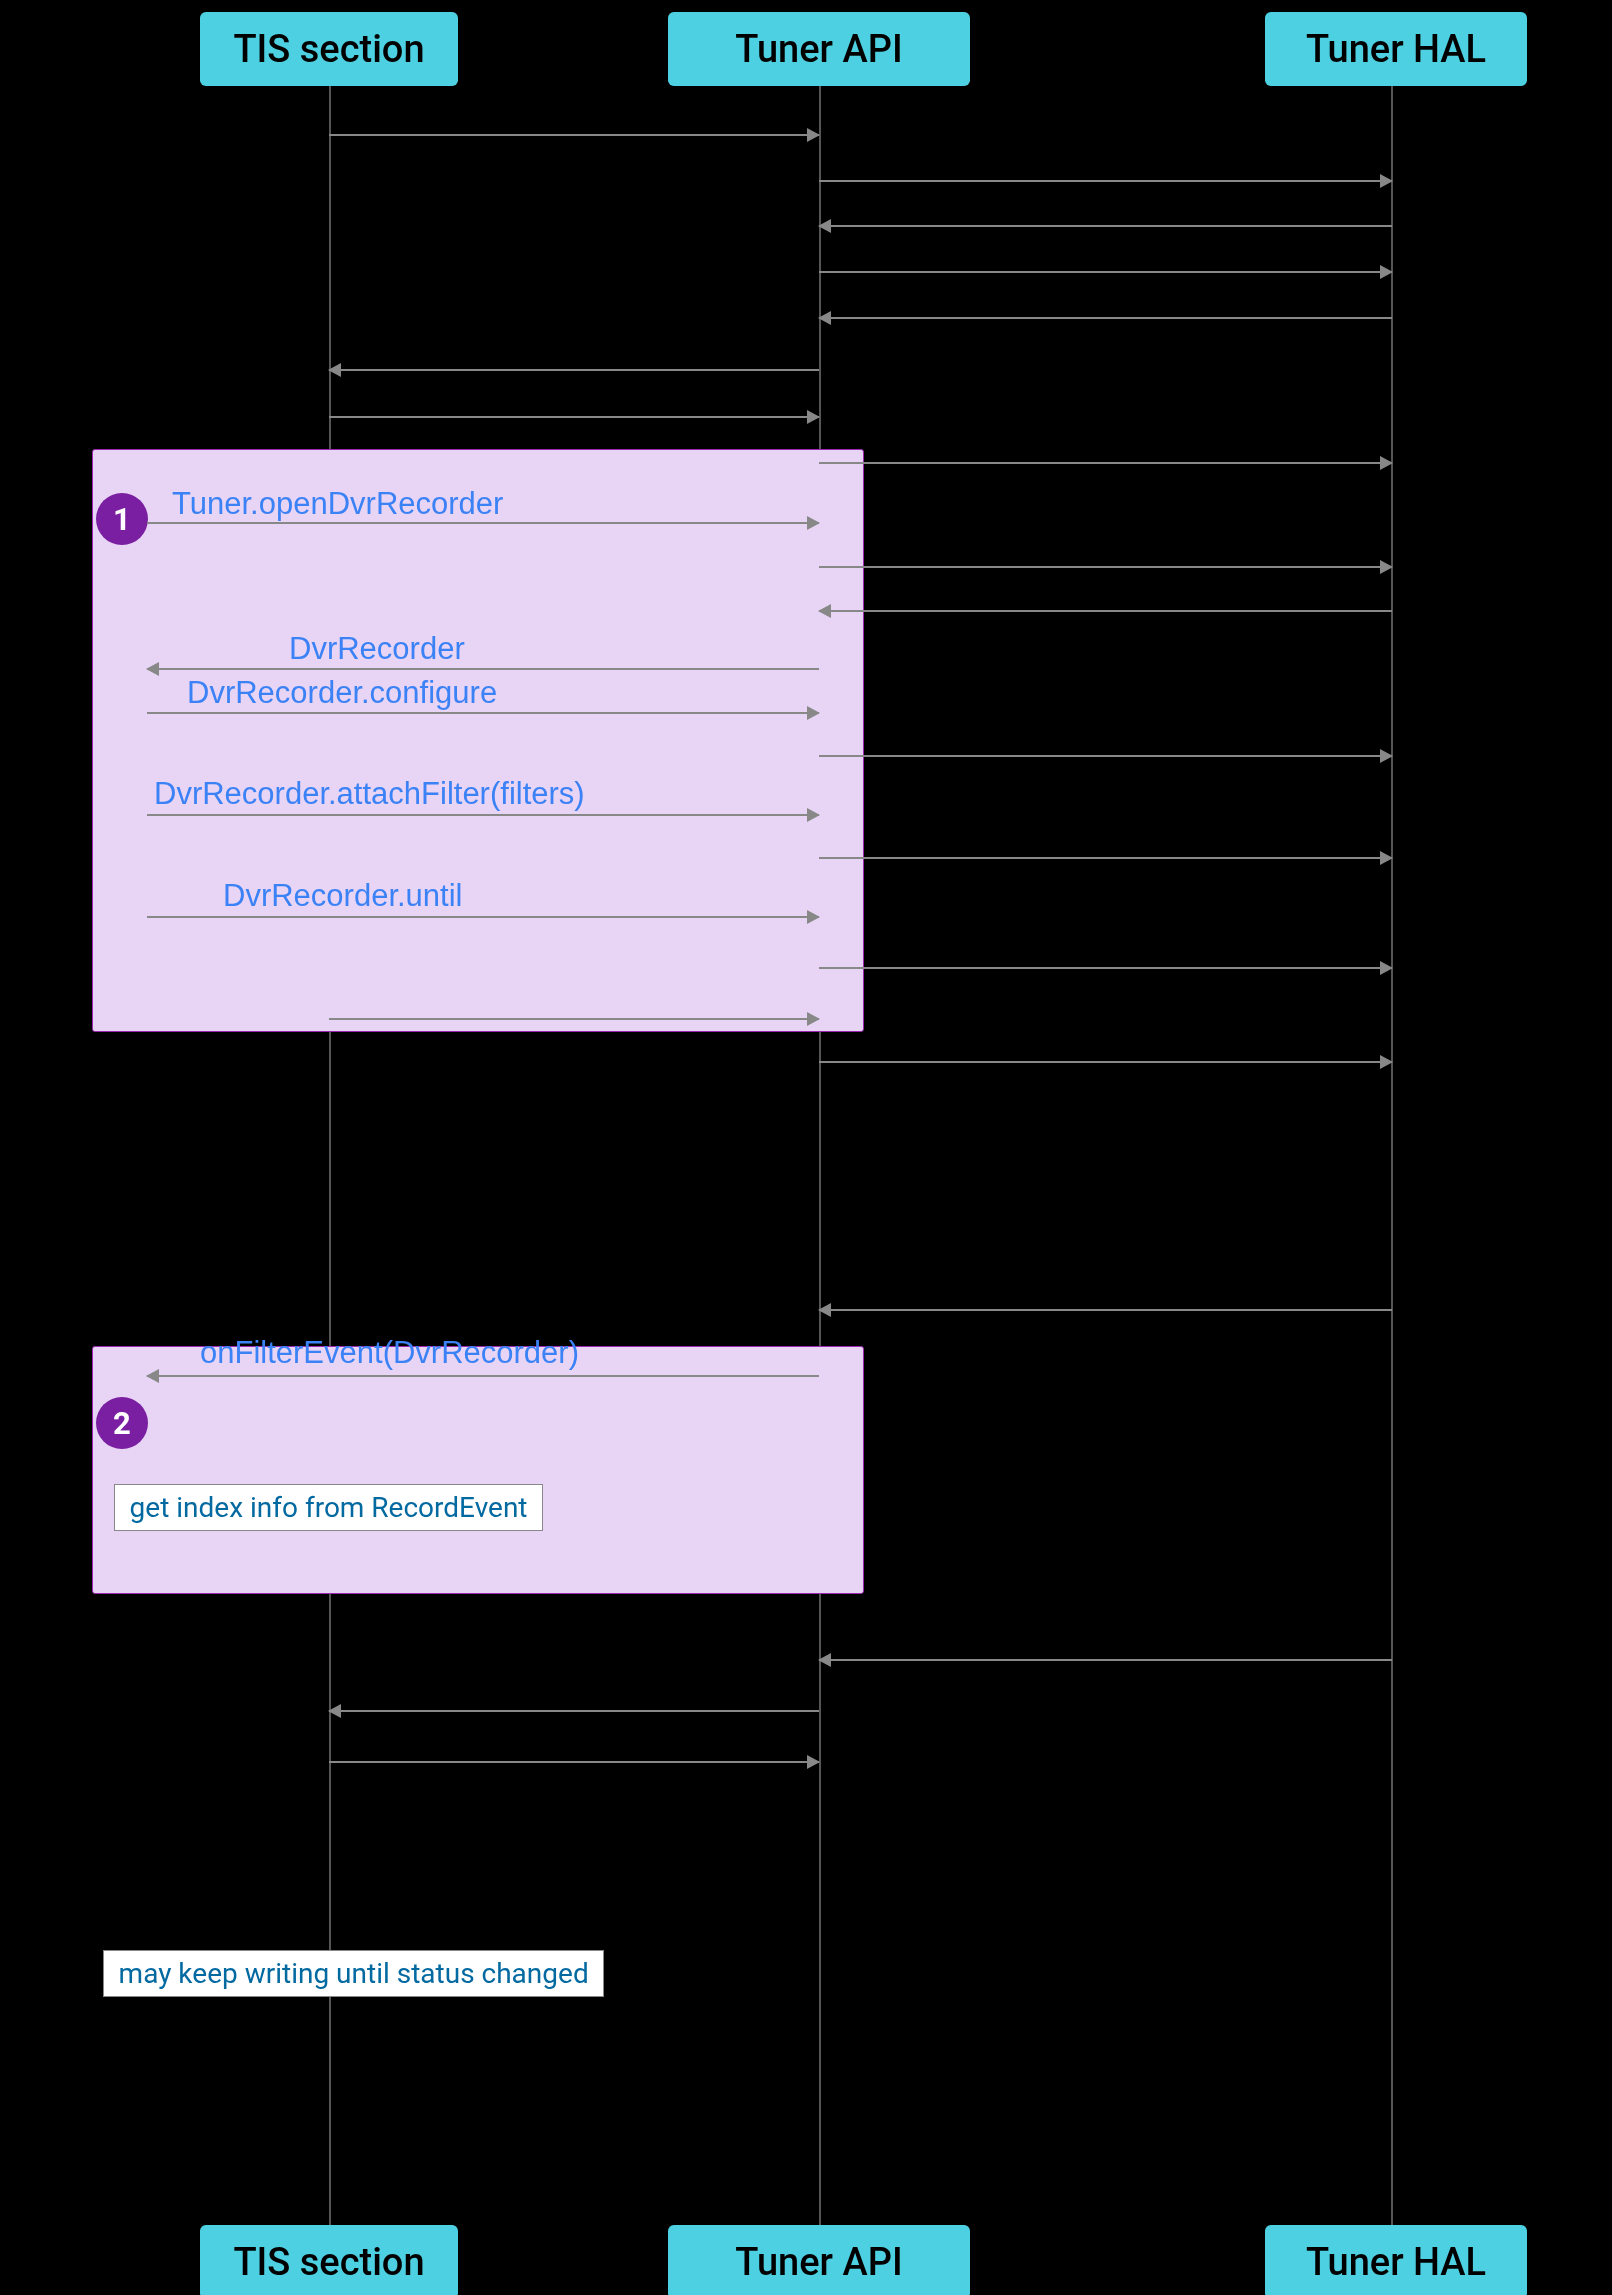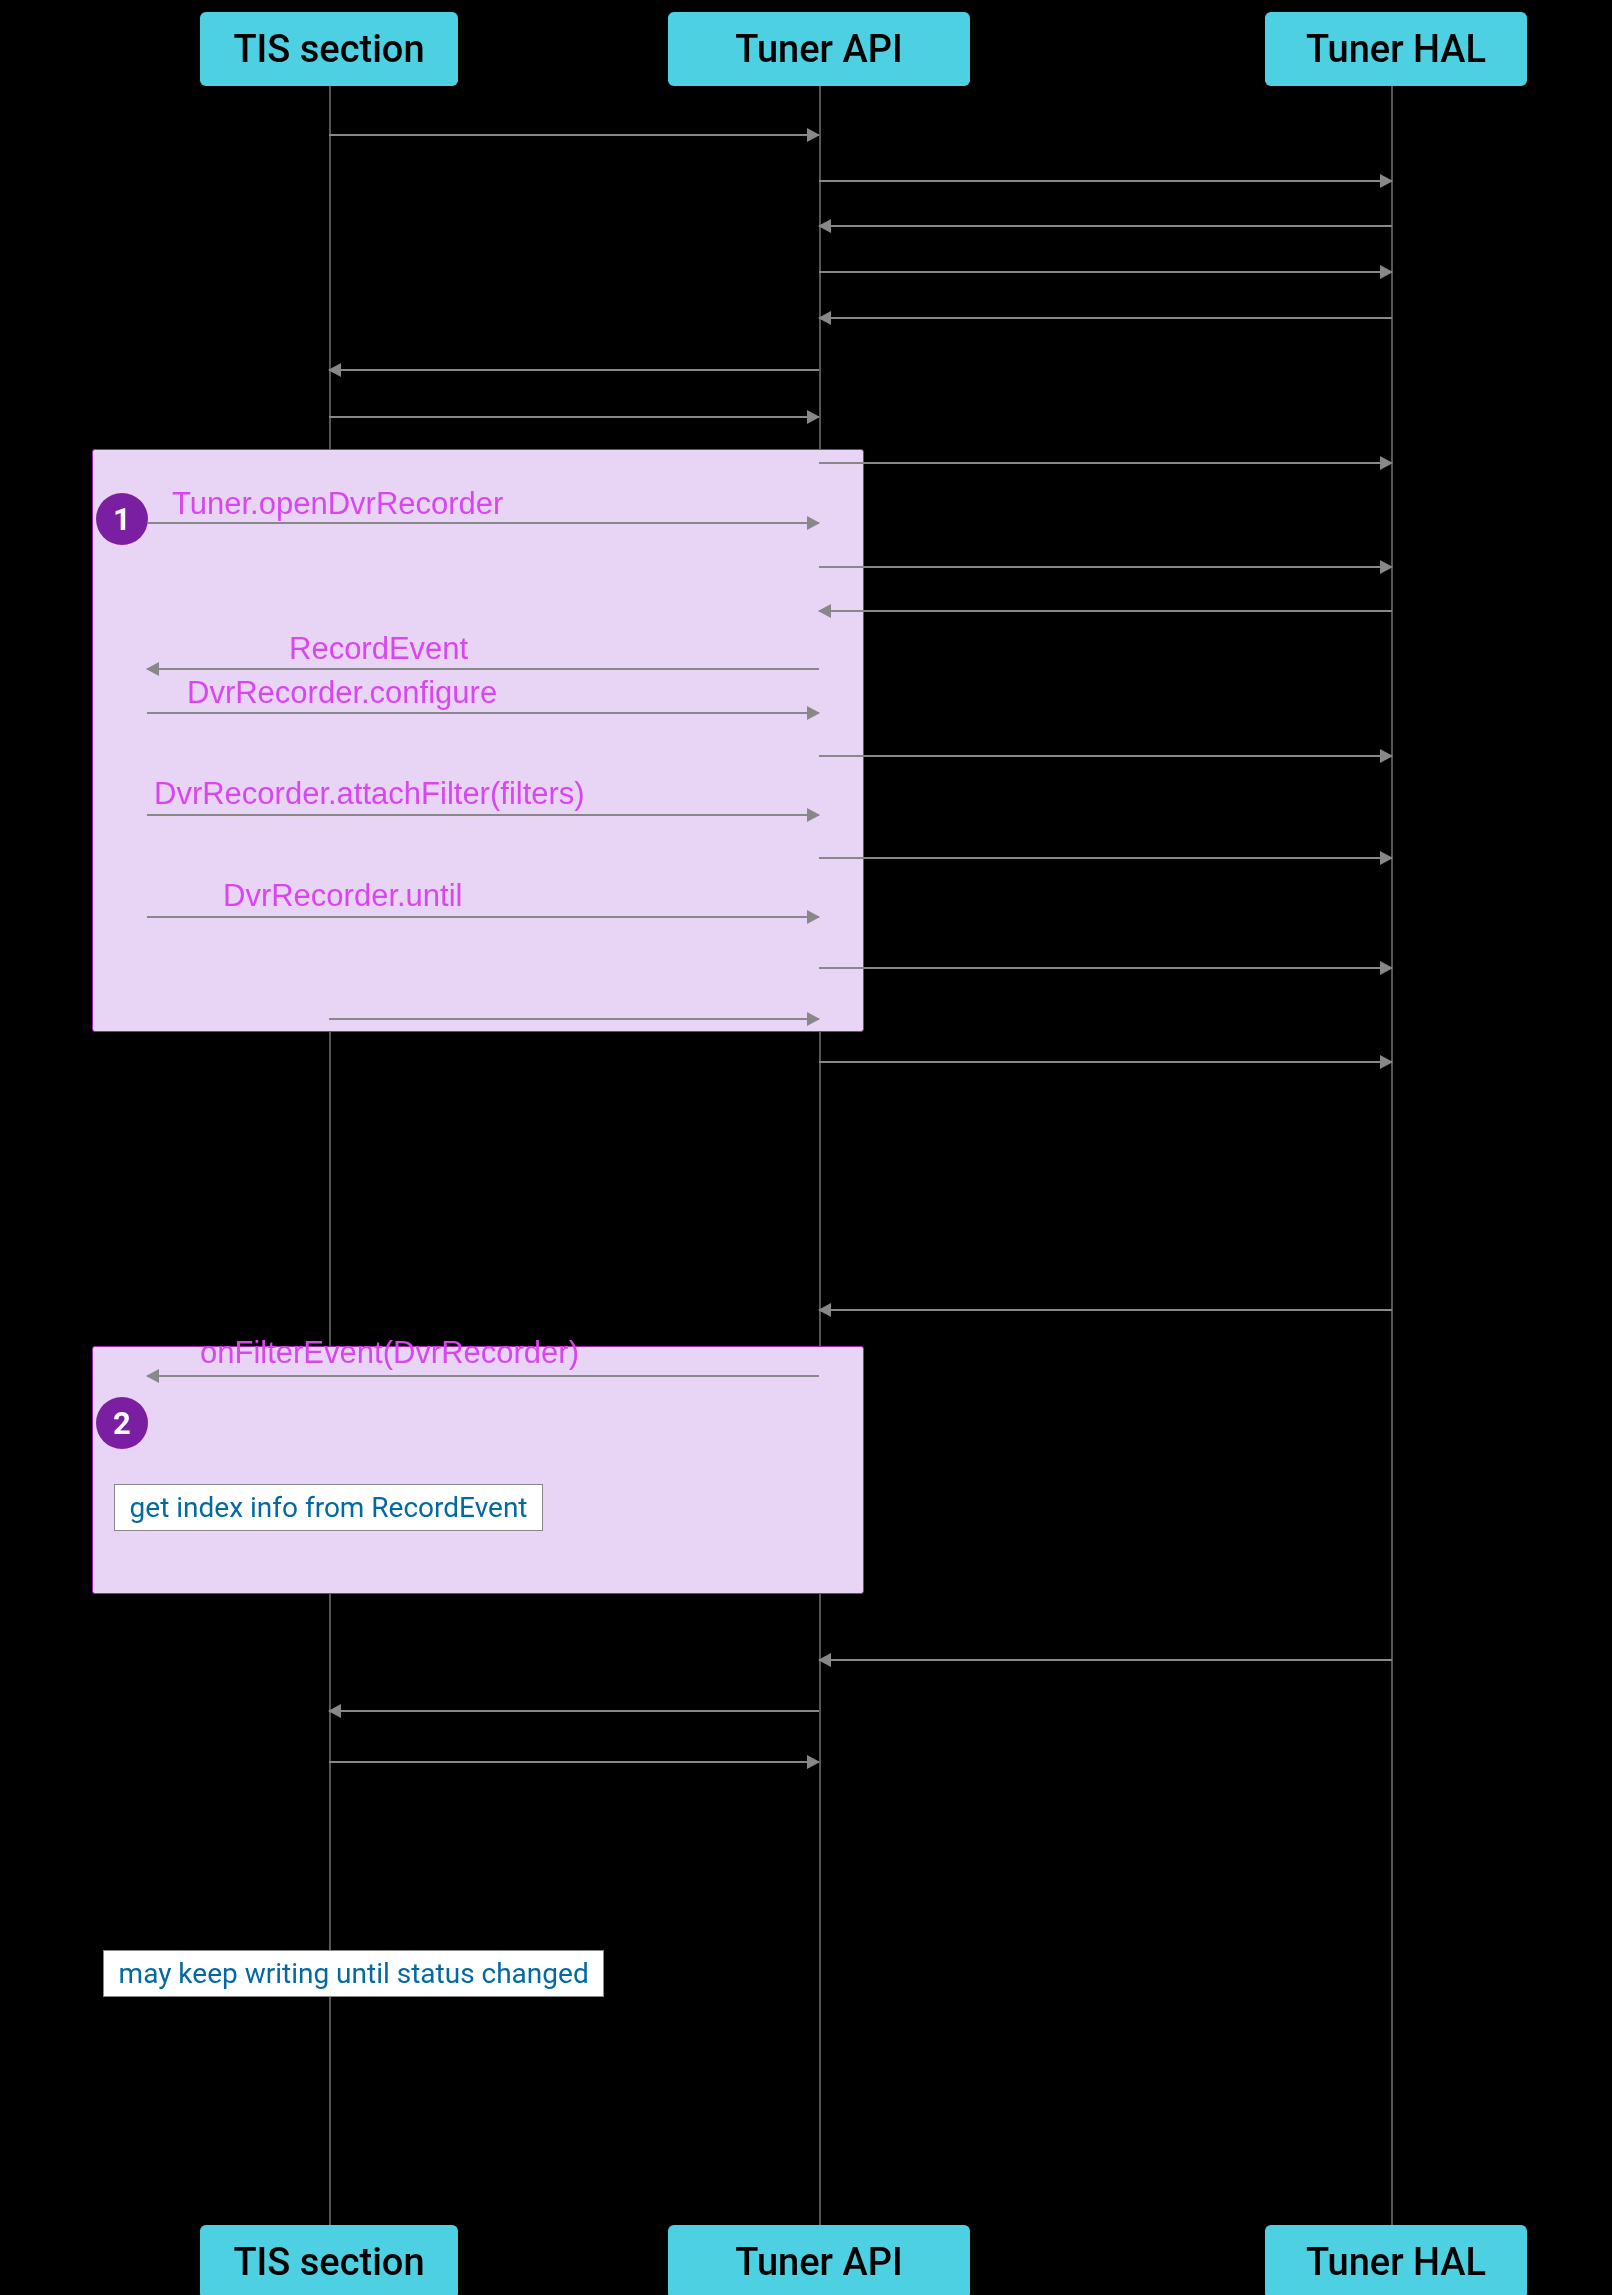--- a/index.html
+++ b/index.html
@@ -99,21 +99,21 @@
       border-top: 7.3px solid transparent;
       border-bottom: 7.3px solid transparent;
       border-right: 13px solid #888;
       border-left: none;
     }
 
     
     .arrow-label {
       position: absolute;
       font-size: 31px;
-      color: #d946ef;
+      color: #3b82f6;
       white-space: nowrap;
       font-family: Arial, sans-serif;
     }
 
     
     .note-box {
       position: absolute;
       border: 1.5px solid #888;
       background: #fff;
       font-size: 28px;
@@ -172,21 +172,21 @@
 <div class="arrow" style="left:807px; top:450px; width:573px;"></div>
 
 <div class="arrow" style="left:135px; top:510px; width:672px;"></div>
 <div class="arrow-label" style="left:160px; top:474px;">Tuner.openDvrRecorder</div>
 
 <div class="arrow" style="left:807px; top:554px; width:573px;"></div>
 
 <div class="arrow arrow-left" style="left:807px; top:598px; width:573px;"></div>
 
 <div class="arrow arrow-left" style="left:135px; top:656px; width:672px;"></div>
-<div class="arrow-label" style="left:277px; top:619px;">RecordEvent</div>
+<div class="arrow-label" style="left:277px; top:619px;">DvrRecorder</div>
 
 <div class="arrow" style="left:135px; top:700px; width:672px;"></div>
 <div class="arrow-label" style="left:175px; top:663px;">DvrRecorder.configure</div>
 
 <div class="arrow" style="left:807px; top:743px; width:573px;"></div>
 
 <div class="arrow" style="left:135px; top:802px; width:672px;"></div>
 <div class="arrow-label" style="left:142px; top:764px;">DvrRecorder.attachFilter(filters)</div>
 
 <div class="arrow" style="left:807px; top:845px; width:573px;"></div>

